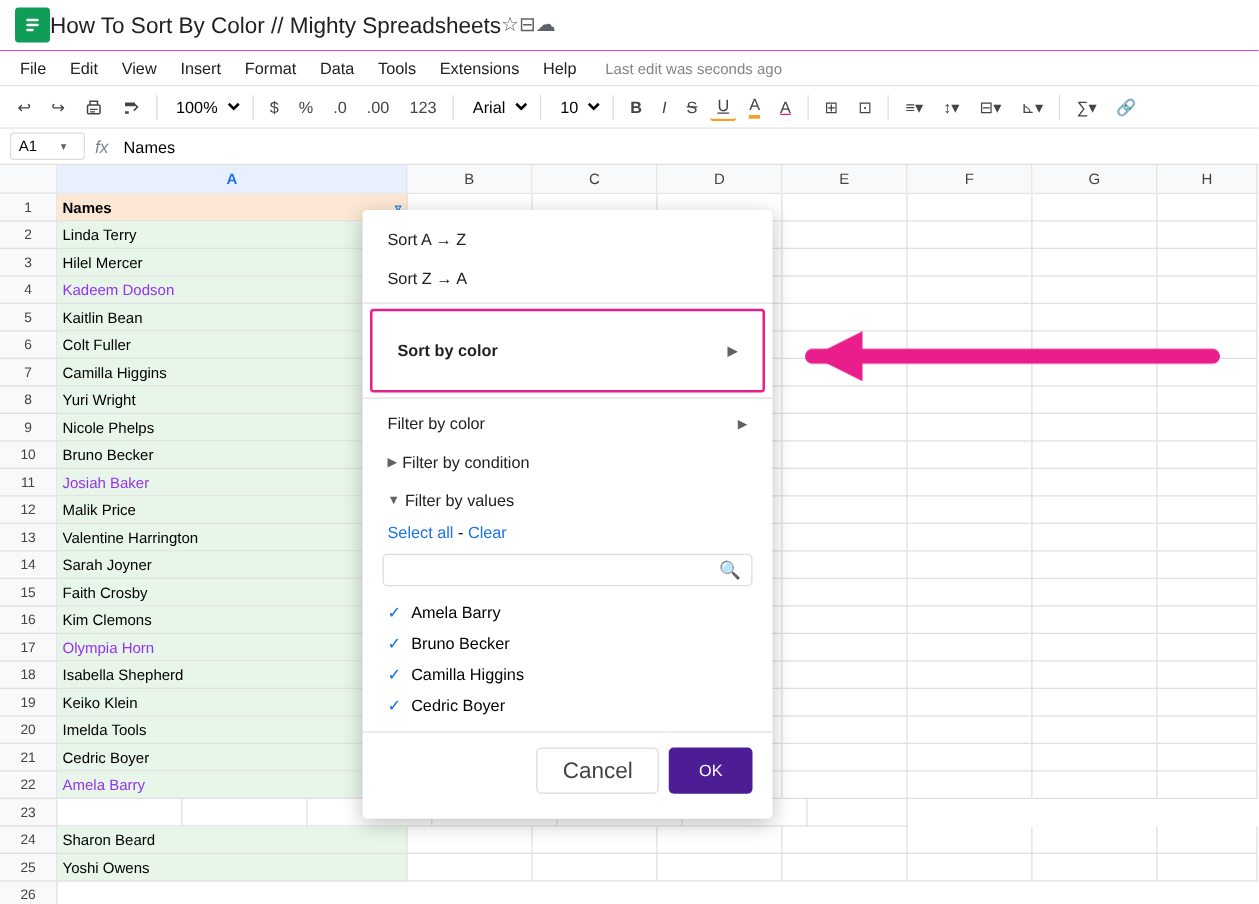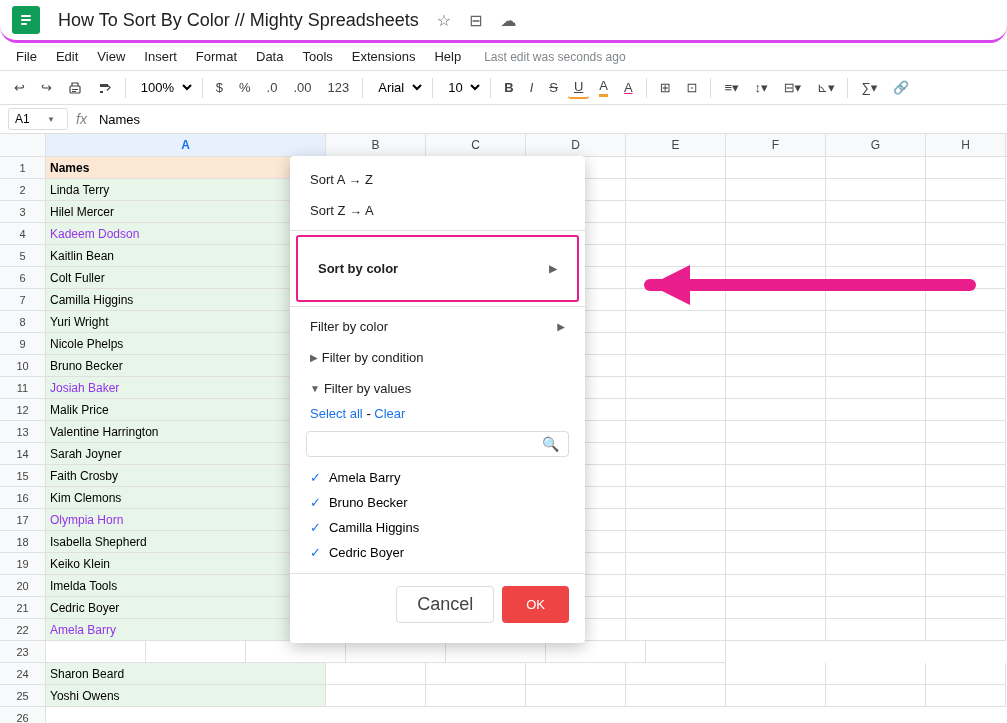--- a/index.html
+++ b/index.html
@@ -1,21 +1,21 @@
 <!DOCTYPE html>
 <html><head>
   <meta charset="utf-8">
   <style>
     * { box-sizing: border-box; margin: 0; padding: 0; }
     body { font-family: Arial, sans-serif; font-size: 13px; background: #fff; overflow: hidden; }
 
     
     .title-bar {
-      display: flex; align-items: center; padding: 6px 12px; gap: 18px;
-      background: #fff; border-bottom: 3px solid #d946ef; border-radius: 17px;
+      display: flex; align-items: center; padding: 6px 12px; gap: 0;
+      background: #fff; border-bottom: 1px solid #d946ef;
     }
     .app-icon {
       width: 28px; height: 28px; background: #0f9d58;
       border-radius: 3px; display: flex; align-items: center; justify-content: center;
       color: white; font-weight: bold; font-size: 16px;
     }
     .doc-title { font-size: 18px; font-weight: normal; color: #202124; }
 
     
     .menu-bar {
@@ -96,21 +96,21 @@
     .cell.col-d { width: 100px; min-width: 100px; }
     .cell.col-e { width: 100px; min-width: 100px; }
     .cell.col-f { width: 100px; min-width: 100px; }
     .cell.col-g { width: 100px; min-width: 100px; }
     .cell.col-h { width: 80px; min-width: 80px; }
     .cell.header-row { background: #fce8d4; font-weight: bold; }
     .cell.active-col { background: #e8f5e9; }
     .cell.purple-text { color: #9334ea; }
     .filter-icon { color: #1a73e8; font-size: 10px; margin-left: auto; }
     .dropdown-menu {
-      position: absolute; top: 156px; left: 290px; width: 295px;
+      position: absolute; top: 168px; left: 290px; width: 328px;
       background: #fff; border-radius: 4px; box-shadow: 0 4px 16px rgba(0,0,0,0.24);
       padding: 8px 0; z-index: 200;
     }
     .dropdown-item {
       padding: 8px 20px; cursor: pointer; font-size: 13px; color: #202124;
       display: flex; align-items: center; justify-content: space-between;
     }
     .dropdown-separator { height: 1px; background: #e0e0e0; margin: 4px 0; }
     .sort-by-color-item {
       padding: 24px 20px; cursor: pointer; font-size: 13px; color: #202124;
@@ -140,21 +140,21 @@
     
     .dialog-buttons {
       display: flex; justify-content: flex-end; gap: 8px;
       padding: 12px 16px; border-top: 1px solid #e0e0e0; margin-top: 4px;
     }
     .btn-cancel {
       padding: 7px 20px; border: 1px solid #dadce0; background: #fff;
       border-radius: 4px; cursor: pointer; font-size: 18px; color: #444;
     }
     .btn-ok {
-      padding: 7px 24px; border: none; background: #ef4444;
+      padding: 7px 24px; border: none; background: #4c1d95;
       border-radius: 4px; cursor: pointer; font-size: 13px; color: #fff; font-weight: 500;
     }
 
     
     .arrow-annotation {
       position: absolute; top: 245px; left: 600px; z-index: 300; pointer-events: none;
     }
     .arrow-svg { width: 380px; height: 80px; }
 
     

